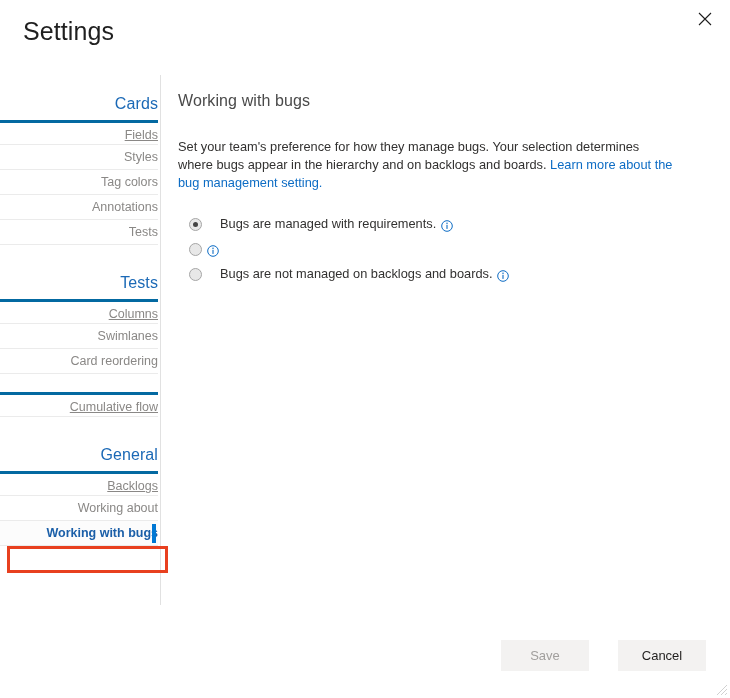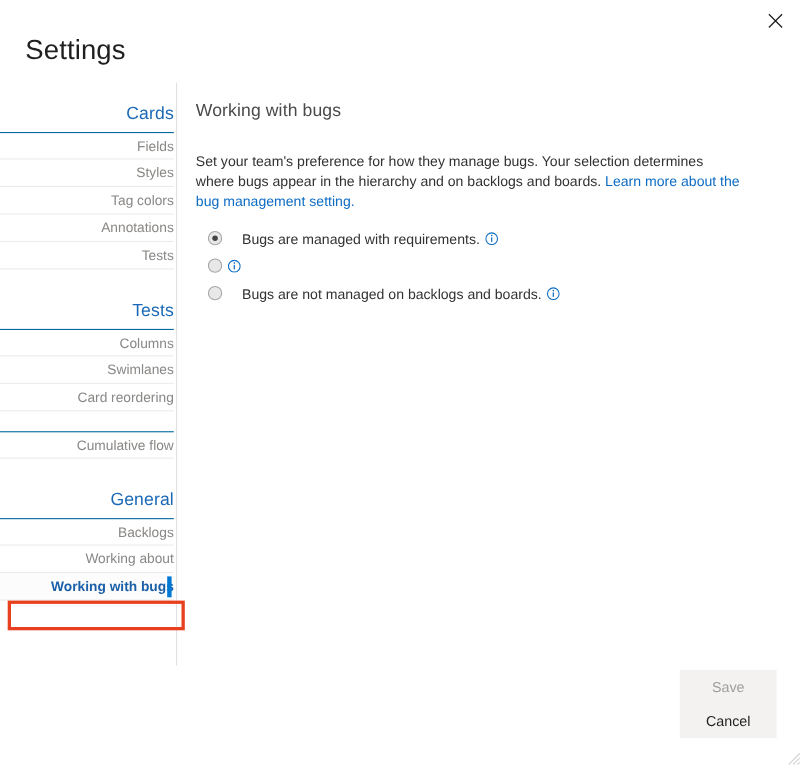--- a/index.html
+++ b/index.html
@@ -31,21 +31,21 @@
     align-items: center;
     justify-content: center;
     cursor: pointer;
     color: #1d1d1d;
   }
   #close-btn svg { display: block; }
 
   #page-title {
     position: absolute;
     left: 23px;
-    top: 31px;
+    top: 16px;
     font-size: 25px;
     font-weight: 400;
     color: #1f1f1f;
     letter-spacing: 0.1px;
     line-height: 30px;
   }
 
   
   #sidebar {
     position: absolute;
@@ -68,21 +68,21 @@
     position: relative;
     height: 25px;
     line-height: 25px;
     padding-left: 14px;
     font-size: 12.5px;
     color: #8a8886;
     border-bottom: 1px solid #ebebeb;
     cursor: pointer;
     white-space: nowrap;
   }
-  .nav-item.first-of-group { border-top: 1px solid #0369a1; }
+  .nav-item.first-of-group { border-top: 3px solid #0369a1; text-decoration: underline; }
   .nav-item.selected {
     color: #1b5fa8;
     font-weight: bold;
     background: #fcfcfc;
   }
   .nav-item.selected .sel-bar {
     position: absolute;
     right: 2px;
     top: 3px;
     width: 4px;
@@ -135,21 +135,21 @@
   }
   #content-desc a {
     color: #0d6cc4;
     text-decoration: none;
   }
 
   
   #radio-group { margin-left: 11px; }
   .radio-row {
     display: flex;
-    align-items: flex-start;
+    align-items: flex-end;
     height: 21px;
     margin-bottom: 4px;
     cursor: pointer;
   }
   .radio-mark {
     width: 13px;
     height: 13px;
     border-radius: 50%;
     background: #e8e8e8;
     border: 1px solid #a6a6a6;
@@ -182,22 +182,21 @@
     top: 1px;
   }
   .info-icon svg { display: block; }
 
   
   #footer {
     position: absolute;
     right: 24px;
     bottom: 27px;
     display: flex;
-    gap: 0;
-    flex-direction: column;
+    gap: 29px;
   }
   .dlg-btn {
     width: 88px;
     height: 31px;
     background: #f3f2f1;
     border: none;
     font-family: "Liberation Sans", sans-serif;
     font-size: 13px;
     color: #201f1e;
     cursor: pointer;

